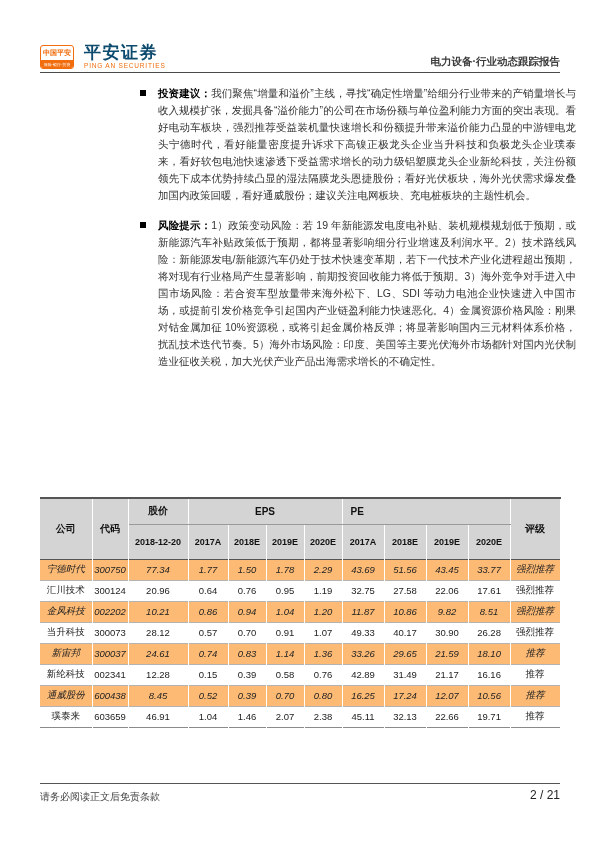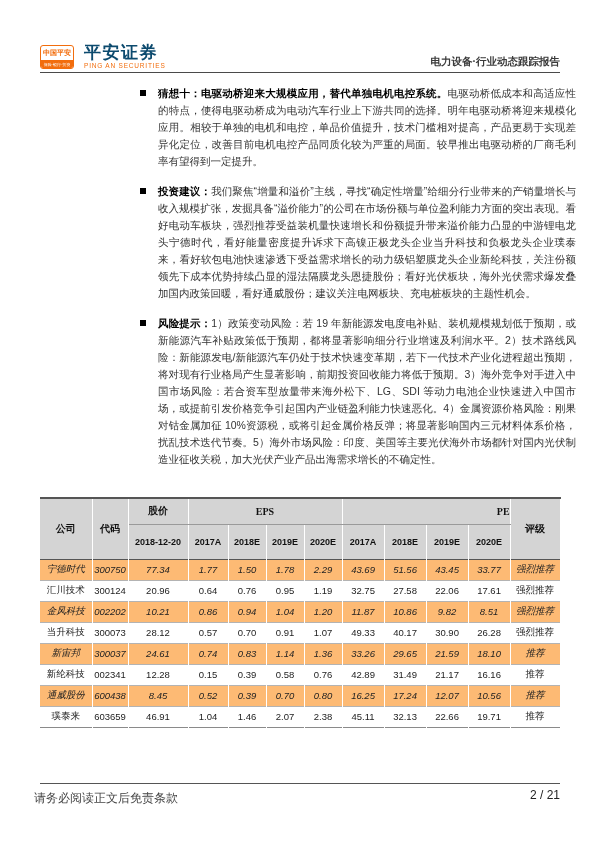--- a/index.html
+++ b/index.html
@@ -37,32 +37,32 @@
   .para .bullet { position:absolute; left:1px; top:5px; width:6px; height:6px; background:#000; }
   .para .lead { font-weight:bold; color:#000; }
 
   
   .tbl-wrap { position:absolute; top:497px; left:40px; }
   table { border-collapse:collapse; table-layout:fixed; width:520px;
     font-size:9.5px; color:#222; border-top:2px solid #555; border-bottom:1.5px solid #8a8a8a; }
   thead th { background:#d4d4d4; font-weight:bold; color:#111; border-right:1px solid #fff; }
   thead tr.grp th { height:26px; font-size:10px; }
   thead tr.sub th { height:35px; font-size:9px; }
-  thead th.split { border-bottom:1px solid #9a9a9a;font-family:Liberation Serif, serif; }
+  thead th.split { border-bottom:1px solid #9a9a9a; }
   thead { border-bottom:1.5px solid #555; }
-  thead th.pe-h { text-align:right; }
+  thead th.pe-h { text-align:left; padding-left:8px; }
   tbody td { height:21px; text-align:center; border-top:1px solid #b3b3b3;
     border-right:1px solid #fff; white-space:nowrap; overflow:hidden; }
   tbody tr:first-child td { border-top:none; }
   tbody tr.shade td { background:#fdba74;font-style:italic; }
   tbody td.co { font-size:9.5px; }
 
   
   .ftr-rule { position:absolute; top:783px; left:40px; right:40px; border-top:1.2px solid #555; }
-  .ftr-left { position:absolute; top:790px; left:34px; font-size:12px; color:#444; }
+  .ftr-left { position:absolute; top:790px; left:40px; font-size:10px; color:#444; }
   .ftr-right { position:absolute; top:788px; right:40px; font-size:12px; font-weight:400; color:#222; }
 </style>
 </head>
 <body>
 
 <div class="page">
 
   <div class="hdr">
     <div class="logo-wrap">
       <div class="logo-box">
@@ -73,24 +73,20 @@
         <div class="nm">平安证券</div>
         <div class="en">PING AN SECURITIES</div>
       </div>
     </div>
     <div class="report-title">电力设备·行业动态跟踪报告</div>
   </div>
   <div class="hdr-rule"></div>
 
   <div class="body-text">
 
-    <div class="para">
-      <span class="bullet"></span>
-      <span class="lead">猜想十：电驱动桥迎来大规模应用，替代单独电机电控系统。</span><span>电驱动桥低成本和高适应性的特点，使得电驱动桥成为电动汽车行业上下游共同的选择。明年电驱动桥将迎来规模化应用。相较于单独的电机和电控，单品价值提升，技术门槛相对提高，产品更易于实现差异化定位，改善目前电机电控产品同质化较为严重的局面。较早推出电驱动桥的厂商毛利率有望得到一定提升。</span>
-    </div>
 
     <div class="para">
       <span class="bullet"></span>
       <span class="lead">投资建议：</span><span>我们聚焦“增量和溢价”主线，寻找“确定性增量”给细分行业带来的产销量增长与收入规模扩张，发掘具备“溢价能力”的公司在市场份额与单位盈利能力方面的突出表现。看好电动车板块，强烈推荐受益装机量快速增长和份额提升带来溢价能力凸显的中游锂电龙头宁德时代，看好能量密度提升诉求下高镍正极龙头企业当升科技和负极龙头企业璞泰来，看好软包电池快速渗透下受益需求增长的动力级铝塑膜龙头企业新纶科技，关注份额领先下成本优势持续凸显的湿法隔膜龙头恩捷股份；看好光伏板块，海外光伏需求爆发叠加国内政策回暖，看好通威股份；建议关注电网板块、充电桩板块的主题性机会。</span>
     </div>
 
     <div class="para">
       <span class="bullet"></span>
       <span class="lead">风险提示：</span><span>1）政策变动风险：若 19 年新能源发电度电补贴、装机规模规划低于预期，或新能源汽车补贴政策低于预期，都将显著影响细分行业增速及利润水平。2）技术路线风险：新能源发电/新能源汽车仍处于技术快速变革期，若下一代技术产业化进程超出预期，将对现有行业格局产生显著影响，前期投资回收能力将低于预期。3）海外竞争对手进入中国市场风险：若合资车型放量带来海外松下、LG、SDI 等动力电池企业快速进入中国市场，或提前引发价格竞争引起国内产业链盈利能力快速恶化。4）金属资源价格风险：刚果对钴金属加征 10%资源税，或将引起金属价格反弹；将显著影响国内三元材料体系价格，扰乱技术迭代节奏。5）海外市场风险：印度、美国等主要光伏海外市场都针对国内光伏制造业征收关税，加大光伏产业产品出海需求增长的不确定性。</span>
     </div>

